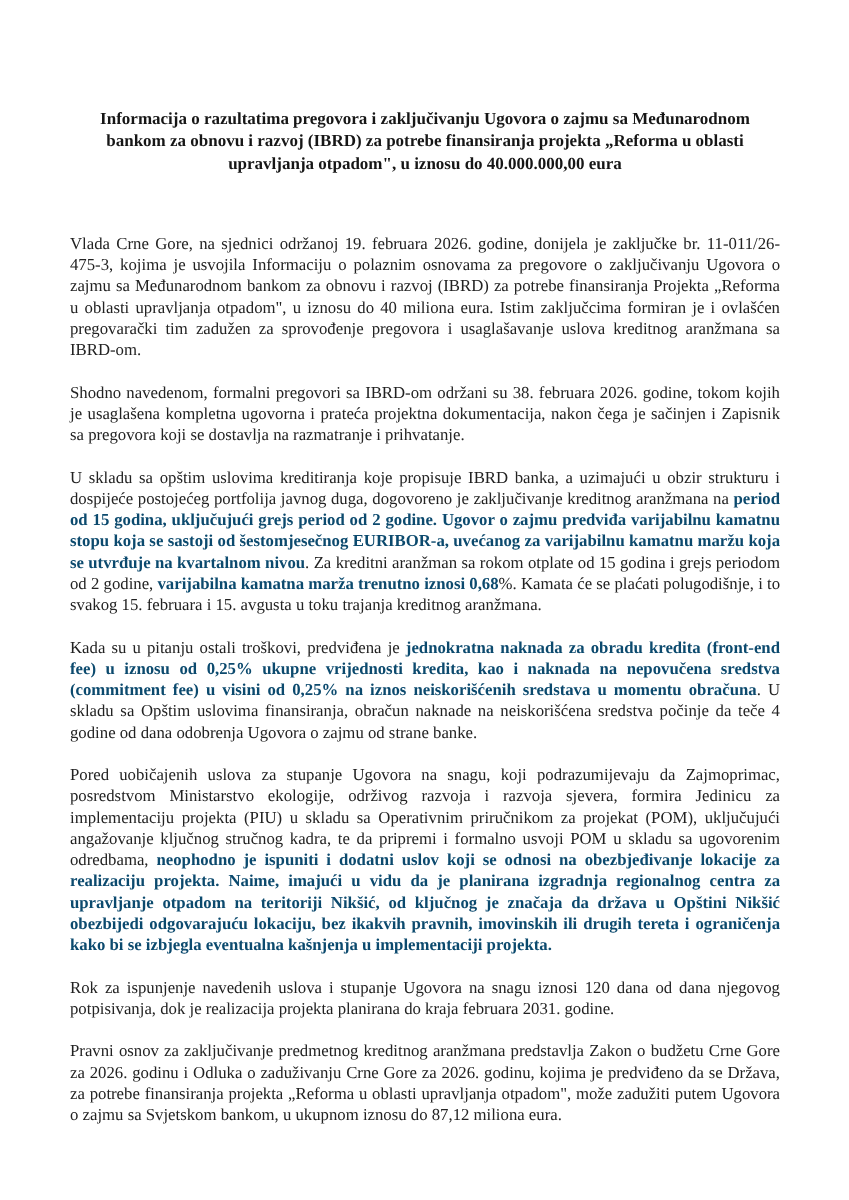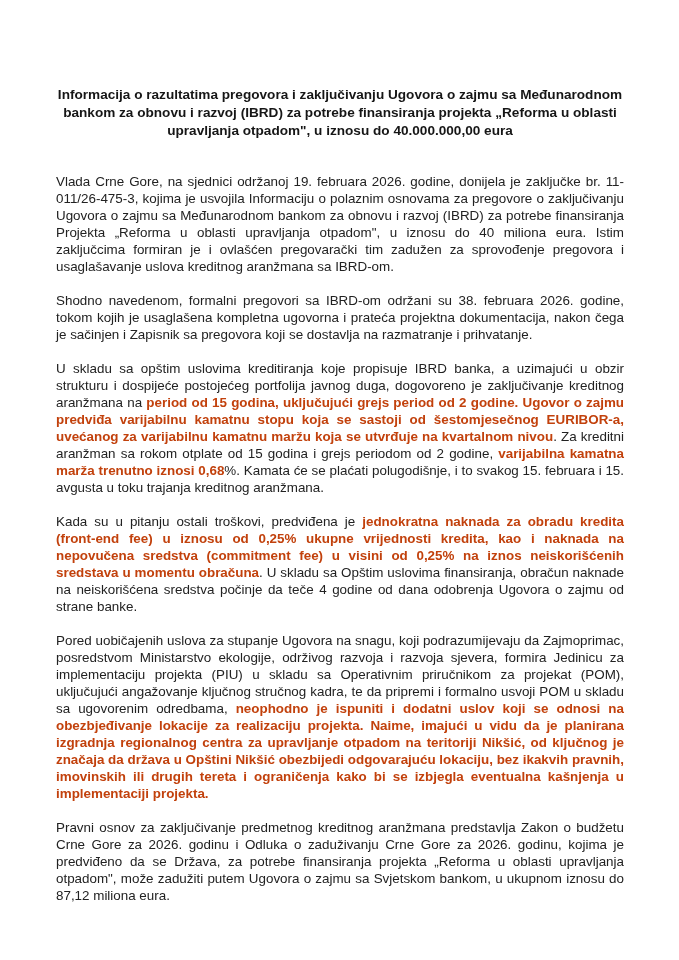--- a/index.html
+++ b/index.html
@@ -1,32 +1,32 @@
 <!DOCTYPE html>
 <html><head>
 <meta charset="utf-8">
 <style>
   html, body { margin: 0; padding: 0; background: #ffffff; }
   body { width: 679px; height: 960px; overflow: hidden; position: relative; }
   .page {
     position: absolute; left: 0; top: 0; width: 679px; height: 728px;
     background: #ffffff; color: #1c1c1c;
-    font-family: Liberation Sans, sans-serif;
+    font-family: Liberation Serif, serif;
   }
   .title {
     position: absolute; left: 56px; top: 86px; width: 568px;
     text-align: center; font-weight: bold; font-size: 13.6px; line-height: 18px;
     color: #161616;
   }
   .body {
     position: absolute; left: 56px; top: 173px; width: 568px;
     font-size: 13.4px; line-height: 17px; text-align: justify; color: #222222;
   }
-  .body p { margin: 0 0 17px 0; text-align: justify; }
-  .body b { font-weight: bold; color: #c2410c; }
+  .body p { margin: 13px 0 17px 0; text-align: justify; }
+  .body b { font-weight: bold; color: #0c4a6e; }
 </style>
 </head>
 <body>
 
 <div class="page">
   <div class="title">Informacija o razultatima pregovora i zaključivanju Ugovora o zajmu sa Međunarodnom bankom za obnovu i razvoj (IBRD) za potrebe finansiranja projekta „Reforma u oblasti upravljanja otpadom", u iznosu do  40.000.000,00 eura</div>
 
   <div class="body">
     <p>
       <span>Vlada Crne Gore, na sjednici održanoj 19. februara 2026. godine, donijela je zaključke br. 11-011/26-475-3, kojima je usvojila Informaciju o polaznim osnovama za pregovore o zaključivanju Ugovora o zajmu sa Međunarodnom bankom za obnovu i razvoj (IBRD) za potrebe finansiranja Projekta „Reforma u oblasti upravljanja otpadom", u iznosu do 40 miliona eura. Istim zaključcima formiran je i ovlašćen pregovarački tim zadužen za sprovođenje pregovora i usaglašavanje uslova kreditnog aranžmana sa IBRD-om.</span>
@@ -35,18 +35,21 @@
     <p>
       <span>Shodno navedenom, formalni pregovori sa IBRD-om održani su 38. februara 2026. godine, tokom kojih je usaglašena kompletna ugovorna i prateća projektna dokumentacija, nakon čega je sačinjen i Zapisnik sa pregovora koji se dostavlja na razmatranje i prihvatanje.</span>
     </p>
 
     <p><span>U skladu sa opštim uslovima kreditiranja koje propisuje IBRD banka, a uzimajući u obzir strukturu i dospijeće postojećeg portfolija javnog duga, dogovoreno je zaključivanje kreditnog aranžmana na </span><b>period od 15 godina, uključujući grejs period od 2 godine. Ugovor o zajmu predviđa varijabilnu kamatnu stopu koja se sastoji od šestomjesečnog EURIBOR-a, uvećanog za varijabilnu kamatnu maržu koja se utvrđuje na kvartalnom nivou</b><span>. Za kreditni aranžman sa rokom otplate od 15 godina i grejs periodom od 2 godine, </span><b>varijabilna kamatna marža trenutno iznosi 0,68</b><span>%. Kamata će se plaćati polugodišnje, i to svakog 15. februara i 15. avgusta u toku trajanja kreditnog aranžmana.</span></p>
 
     <p><span>Kada su u pitanju ostali troškovi, predviđena je </span><b>jednokratna naknada za obradu kredita (front-end fee) u iznosu od 0,25% ukupne vrijednosti kredita, kao i naknada na nepovučena sredstva (commitment fee) u visini od 0,25% na iznos neiskorišćenih sredstava u momentu obračuna</b><span>. U skladu sa Opštim uslovima finansiranja, obračun naknade na neiskorišćena sredstva počinje da teče 4 godine od dana odobrenja Ugovora o zajmu od strane banke.</span></p>
 
     <p><span>Pored uobičajenih uslova za stupanje Ugovora na snagu, koji podrazumijevaju da Zajmoprimac, posredstvom Ministarstvo ekologije, održivog razvoja i razvoja sjevera, formira Jedinicu za implementaciju projekta (PIU) u skladu sa Operativnim priručnikom za projekat (POM), uključujući angažovanje ključnog stručnog kadra, te da pripremi i formalno usvoji POM u skladu sa ugovorenim odredbama, </span><b>neophodno je ispuniti i dodatni uslov koji se odnosi na obezbjeđivanje lokacije za realizaciju projekta. Naime, imajući u vidu da je planirana izgradnja regionalnog centra za upravljanje otpadom na teritoriji Nikšić, od ključnog je značaja da država u Opštini Nikšić obezbijedi odgovarajuću lokaciju, bez ikakvih pravnih, imovinskih ili drugih tereta i ograničenja kako bi se izbjegla eventualna kašnjenja u implementaciji projekta.</b></p>
 
+    <p>
+      <span>Rok za ispunjenje navedenih uslova i stupanje Ugovora na snagu iznosi 120 dana od dana njegovog potpisivanja, dok je realizacija projekta planirana do kraja februara 2031. godine.</span>
+    </p>
 
     <p>
       <span>Pravni osnov za zaključivanje predmetnog kreditnog aranžmana predstavlja Zakon o budžetu Crne Gore za 2026. godinu i Odluka o zaduživanju Crne Gore za 2026. godinu, kojima je predviđeno da se Država, za potrebe finansiranja projekta „Reforma u oblasti upravljanja otpadom", može zadužiti putem Ugovora o zajmu sa Svjetskom bankom, u  ukupnom iznosu do 87,12 miliona eura.</span>
     </p>
   </div>
 </div>
 
 </body></html>

